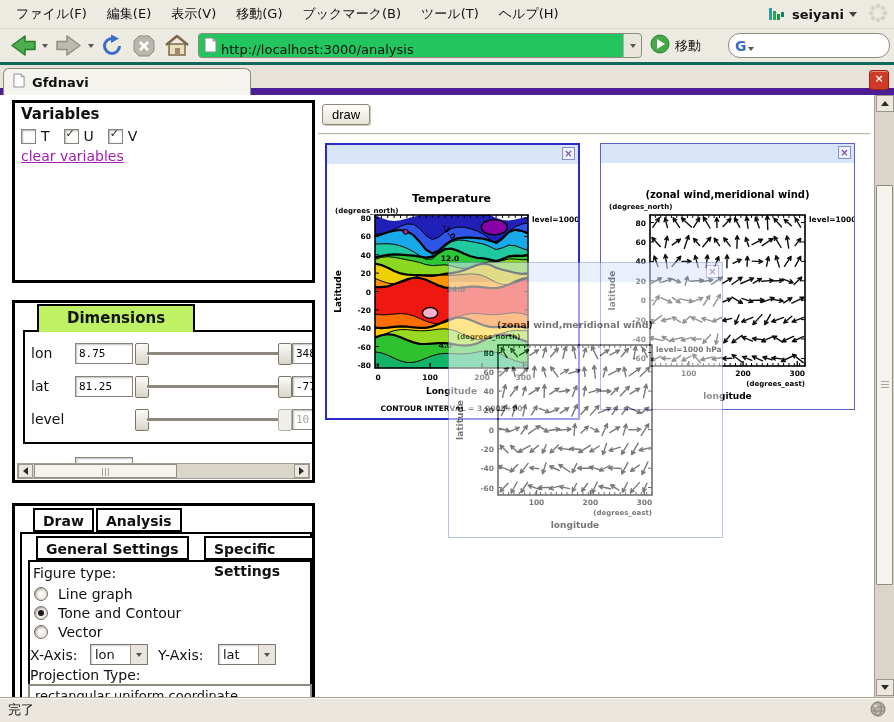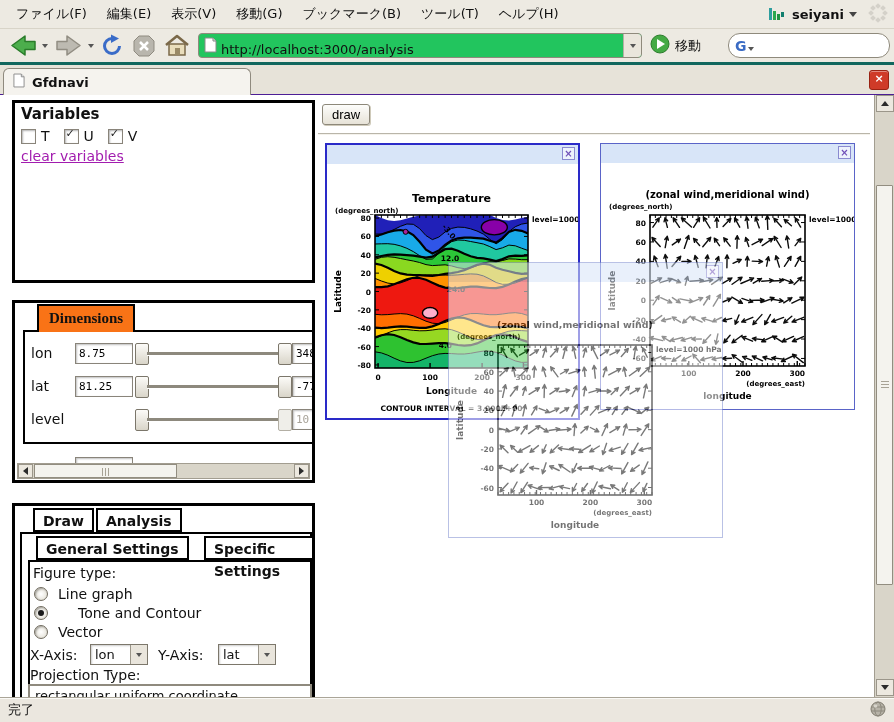--- a/index.html
+++ b/index.html
@@ -16,37 +16,37 @@
   .tbtn{position:absolute;top:3px;height:27px;display:flex;align-items:center;justify-content:center;}
   .mini-caret{width:0;height:0;border-left:3.5px solid transparent;border-right:3.5px solid transparent;border-top:4px solid #555;}
   .urlbar{position:absolute;left:198px;top:4px;width:444px;height:25px;background:#22c55e;border:1px solid #8f8a7c;border-radius:4px;display:flex;align-items:flex-end;box-sizing:border-box;}
   .urlbar input{flex:1;border:none;outline:none;background:transparent;font-size:13px;font-family:inherit;color:#111;padding:0 4px;}
   .url-drop{width:17px;height:23px;border-left:1px solid #b5b0a4;background:#eae6dc;display:flex;align-items:center;justify-content:center;border-radius:0 3px 3px 0;}
   .go-area{position:absolute;left:650px;top:4px;height:25px;display:flex;align-items:center;gap:5px;font-size:13px;}
   .searchbar{position:absolute;left:728px;top:4px;width:162px;height:25px;background:#fff;border:1px solid #8f8a7c;border-radius:12px;display:flex;align-items:center;box-sizing:border-box;padding:0 6px;}
   .searchbar input{flex:1;border:none;outline:none;background:transparent;font-size:12px;width:100px;}
   .g-logo{font-weight:bold;font-size:14px;color:#3a6bc4;line-height:14px;}
   .accent-strip{position:absolute;left:0;top:62px;width:894px;height:3px;background:#11675e;}
-  .tabbar{position:absolute;left:0;top:65px;width:894px;height:30px;background:#e7e3d9;border-bottom:1px solid #4c1d95;box-sizing:border-box;}
+  .tabbar{position:absolute;left:0;top:65px;width:894px;height:30px;background:#e7e3d9;border-bottom:7px solid #4c1d95;box-sizing:border-box;}
   .tab{position:absolute;left:3px;top:3px;width:248px;height:27px;background:#f5f3ee;border:1px solid #8f8a7e;border-bottom:none;border-radius:6px 6px 0 0;display:flex;align-items:center;gap:7px;padding:0 9px;box-sizing:border-box;font-weight:bold;font-size:13px;}
   .tab-close{position:absolute;right:5px;top:5px;width:18px;height:18px;background:#cf3b28;border:1px solid #992313;border-radius:3px;color:#fff;font:bold 11px/16px "DejaVu Sans",sans-serif;text-align:center;box-shadow:inset 0 1px 0 rgba(255,255,255,.4);}
   
   .content{position:absolute;left:0;top:95px;width:894px;height:602px;background:#fff;overflow:hidden;}
   .panel{position:absolute;border:3px solid #000;background:#fff;box-sizing:border-box;overflow:hidden;}
   #variables-panel{left:12px;top:5px;width:303px;height:183px;}
   #dimensions-panel{left:12px;top:205px;width:303px;height:183px;}
   #draw-panel{left:12px;top:408px;width:303px;height:194px;border-bottom:none;}
   .panel-title{font-weight:bold;font-size:15px;}
   .cb-row{position:absolute;left:6px;top:25px;display:flex;align-items:center;font-size:14px;}
   .cb{width:13px;height:13px;background:#fff;border:1px solid #89847a;box-shadow:inset 1px 1px 2px rgba(0,0,0,.3);margin-right:5px;position:relative;}
   .ck{position:absolute;left:1px;top:-3px;font-size:11px;font-weight:bold;color:#222;}
   .cb-label{margin-right:14px;}
   .link{color:#a21caf;text-decoration:underline;font-size:14px;}
   
-  .dim-tab{position:absolute;left:22px;top:1px;height:26px;line-height:24px;border:2px solid #000;border-bottom:none;background:#f97316;padding:0 10px;font-weight:bold;font-size:15px;z-index:2;font-family:Liberation Serif, serif;}
+  .dim-tab{position:absolute;left:22px;top:1px;height:26px;line-height:24px;border:2px solid #000;border-bottom:none;background:#bef264;padding:0 28px;font-weight:bold;font-size:15px;z-index:2;}
   .dim-fieldset{position:absolute;left:8px;top:27px;width:290px;height:110px;border:2px solid #000;}
   .dim-row{position:absolute;height:21px;font-size:14px;}
   .dim-label{position:absolute;left:16px;top:2px;}
   .entry{position:absolute;top:0;height:17px;border:1px solid #89847a;box-shadow:inset 1px 1px 2px rgba(0,0,0,.25);background:#fff;font:11px "DejaVu Sans Mono","Liberation Mono",monospace;padding:1px 3px;outline:none;}
   .sl-track{position:absolute;top:9px;height:3px;background:#8d897d;border-bottom:1px solid #fff;}
   .sl-handle{position:absolute;top:0;width:12px;height:20px;background:linear-gradient(#fcfbf8,#d9d5c9);border:1px solid #7b766a;border-radius:2px;}
   .dis .sl-handle,.sl-handle.dis{background:#efeee9;border-color:#b3afa4;}
   .entry.dis{color:#a7a298;}
   .hscroll{position:absolute;left:2px;top:160px;width:293px;height:16px;background:#d9d5c9;border:1px solid #a29d90;box-sizing:border-box;}
   .sb-btn{position:absolute;top:0;width:15px;height:14px;background:#ece8df;border:1px solid #9b968a;display:flex;align-items:center;justify-content:center;box-sizing:border-box;}
@@ -271,21 +271,21 @@
     <div class="ptab" style="left:81px;top:2px;">Analysis</div>
     <div class="inner-box" style="left:5px;top:26px;width:292px;height:168px;border-bottom:none;"></div>
     <div class="ptab" style="left:21px;top:30px;">General Settings</div>
     <div class="ptab" style="left:189px;top:30px;width:120px;">Specific Settings</div>
     <div class="inner-box" style="left:13px;top:54px;width:284px;height:140px;border-bottom:none;"></div>
     <span class="fig-label" style="left:18px;top:59px;position:absolute;">Figure type:</span>
     <div class="radio-row" style="left:19px;top:80px;">
       <span class="radio"></span>
       <span>Line graph</span>
     </div>
-    <div class="radio-row" style="left:19px;top:99px;gap:20px;">
+    <div class="radio-row" style="left:19px;top:99px;">
       <span class="radio">
           <span class="dot"></span>
         </span>
       <span>Tone and Contour</span>
     </div>
     <div class="radio-row" style="left:19px;top:118px;">
       <span class="radio"></span>
       <span>Vector</span>
     </div>
     <span class="fig-label" style="left:15px;top:141px;position:absolute;">X-Axis:</span>

